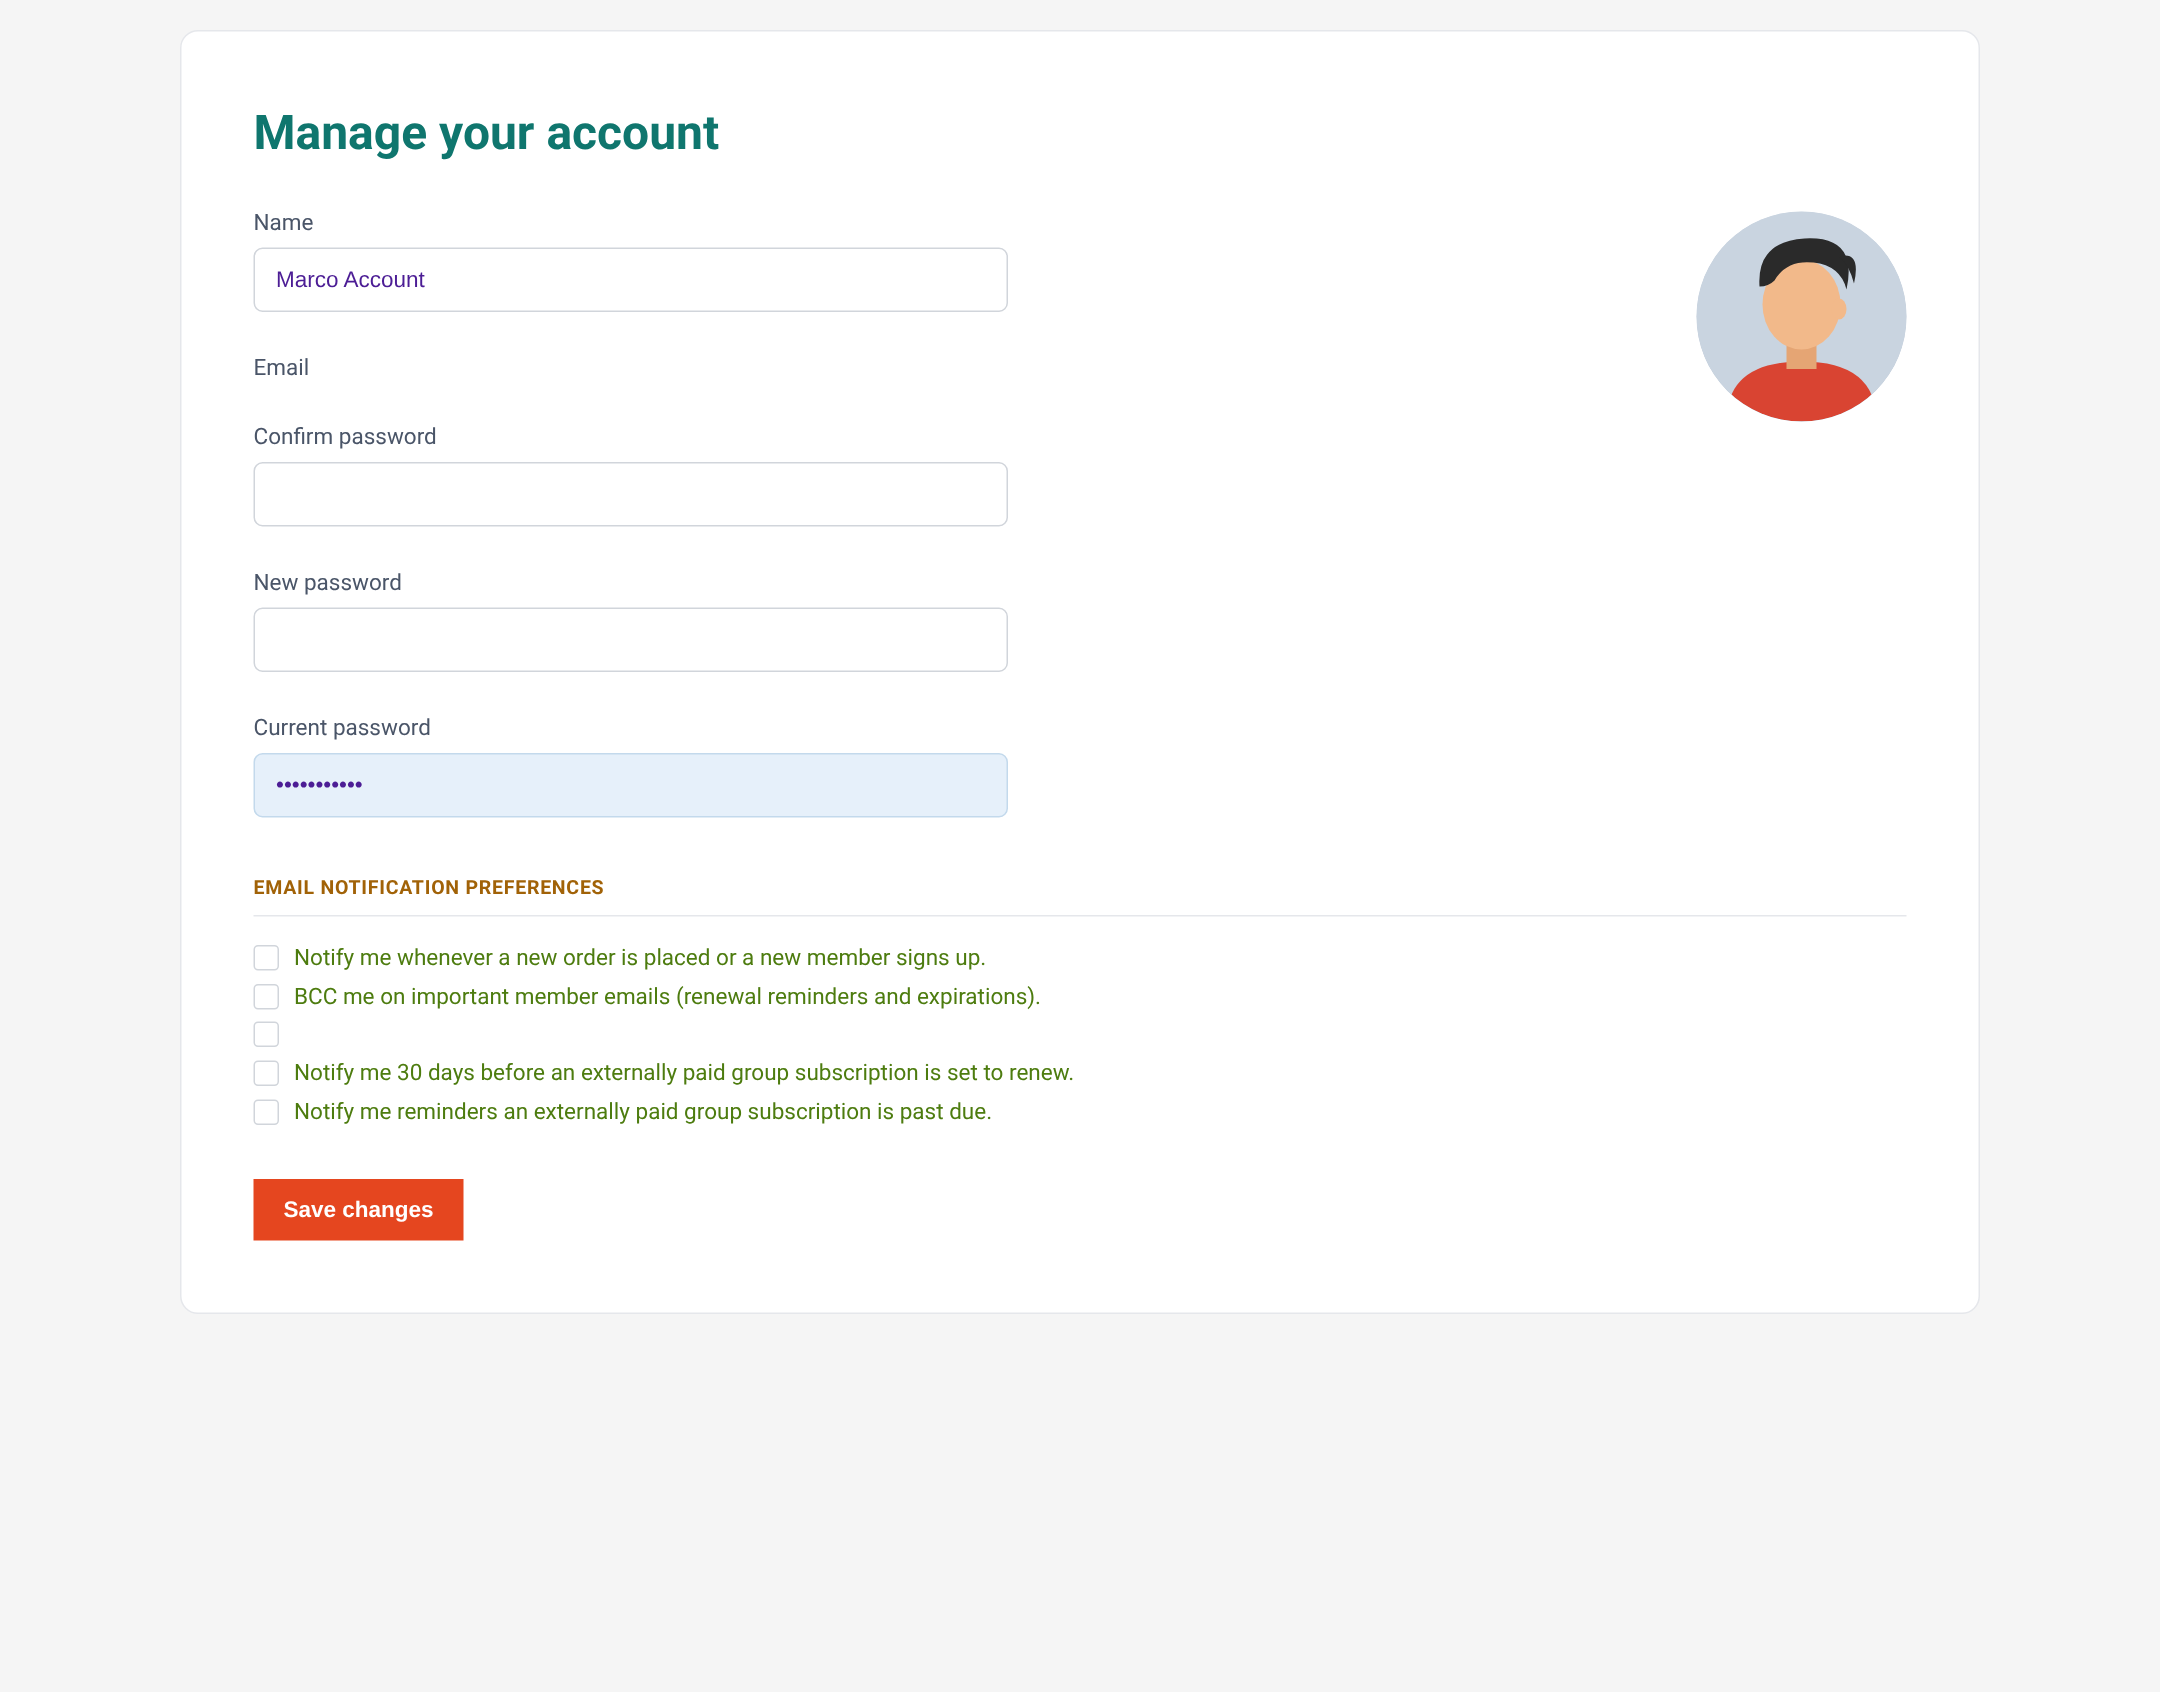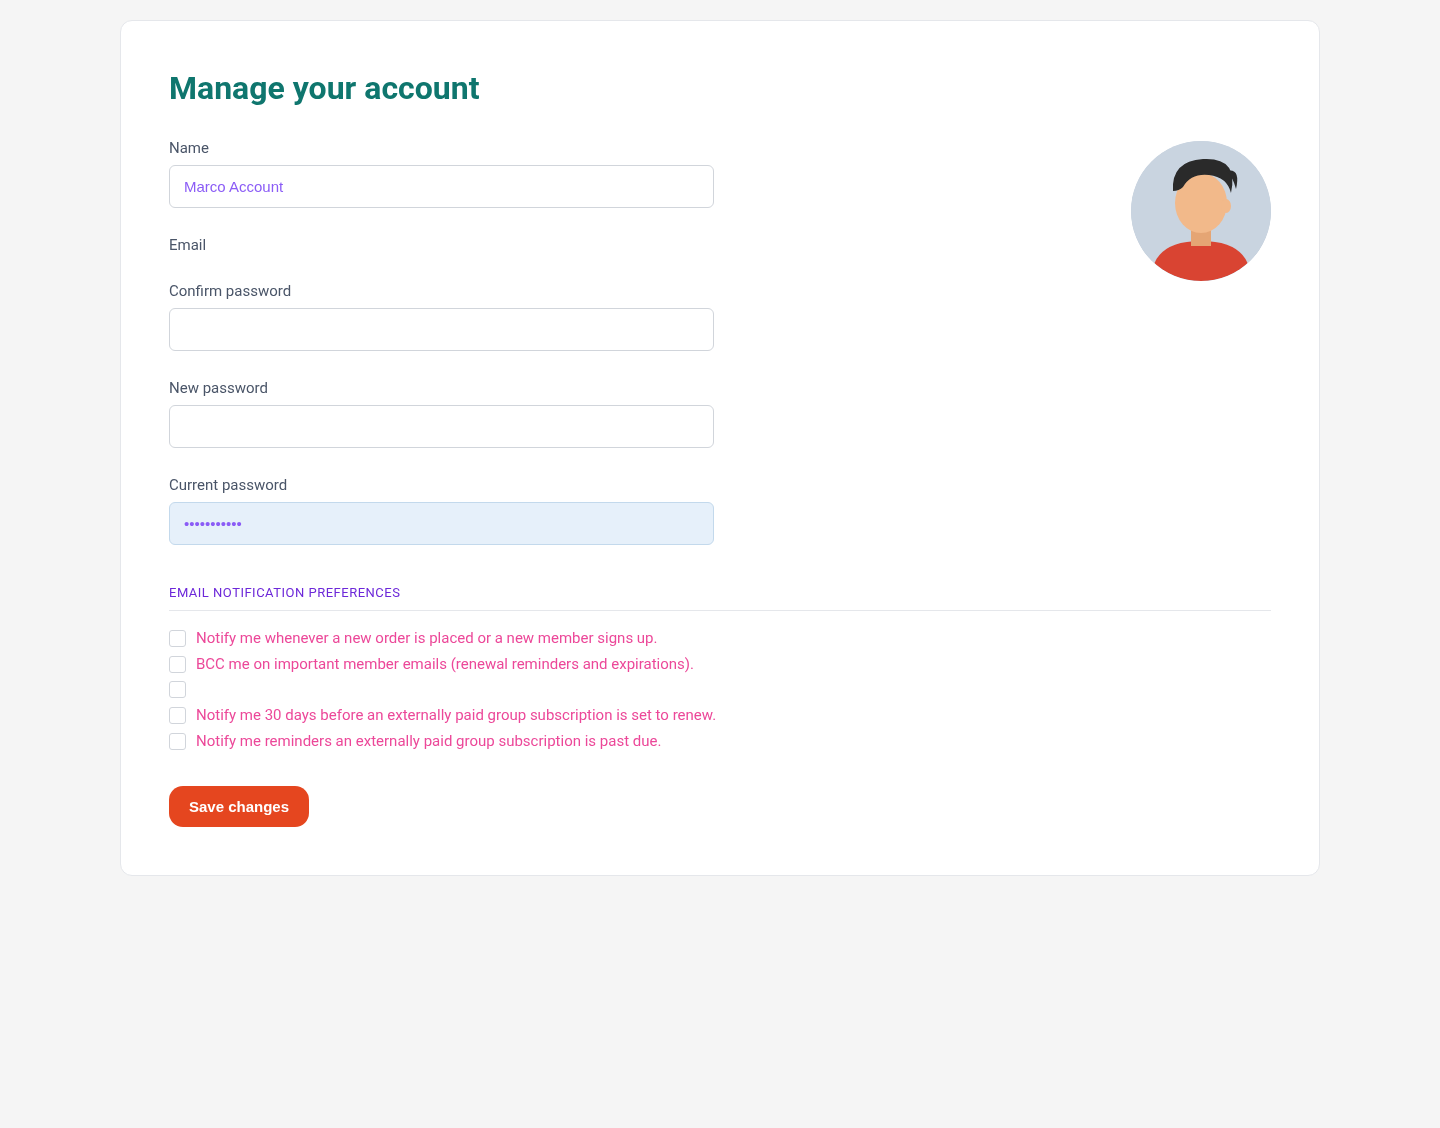--- a/index.html
+++ b/index.html
@@ -48,38 +48,38 @@
     .form-group {
       margin-bottom: 28px;
     }
     .form-label {
       display: block;
       font-size: 15px;
       color: #4a5568;
       margin-bottom: 8px;
     }
     .form-input {
-      width: 545px;
+      width: 503px;
       max-width: 100%;
       padding: 12px 14px;
       font-size: 15px;
       border: 1px solid #d1d5db;
       border-radius: 6px;
       background: #fff;
-      color: #8b5cf6;
+      color: #4c1d95;
     }
     .form-input.filled {
       background: #e6f0fa;
       border-color: #c3d9ec;
     }
     .section-header {
       font-size: 13px;
-      font-weight: 400;
+      font-weight: 700;
       letter-spacing: 0.5px;
-      color: #6d28d9;
+      color: #a16207;
       text-transform: uppercase;
       padding-bottom: 10px;
       border-bottom: 1px solid #e5e7eb;
       margin-top: 40px;
       margin-bottom: 18px;
     }
     .checkbox-row {
       display: flex;
       align-items: center;
       margin-bottom: 8px;
@@ -90,31 +90,31 @@
       border: 1px solid #d1d5db;
       border-radius: 3px;
       margin-right: 10px;
       appearance: none;
       -webkit-appearance: none;
       background: #fff;
       cursor: pointer;
     }
     .checkbox-label {
       font-size: 15px;
-      color: #ec4899;
+      color: #4d7c0f;
     }
     .save-button {
       margin-top: 28px;
       background: #e5461f;
       color: #fff;
       border: none;
       padding: 12px 20px;
       font-size: 15px;
       font-weight: 600;
-      border-radius: 14px;
+      border-radius: 0;
       cursor: pointer;
     }
   </style>
 </head>
 <body>
 
 <div class="card">
 
   <h1 class="page-title">Manage your account</h1>
 

